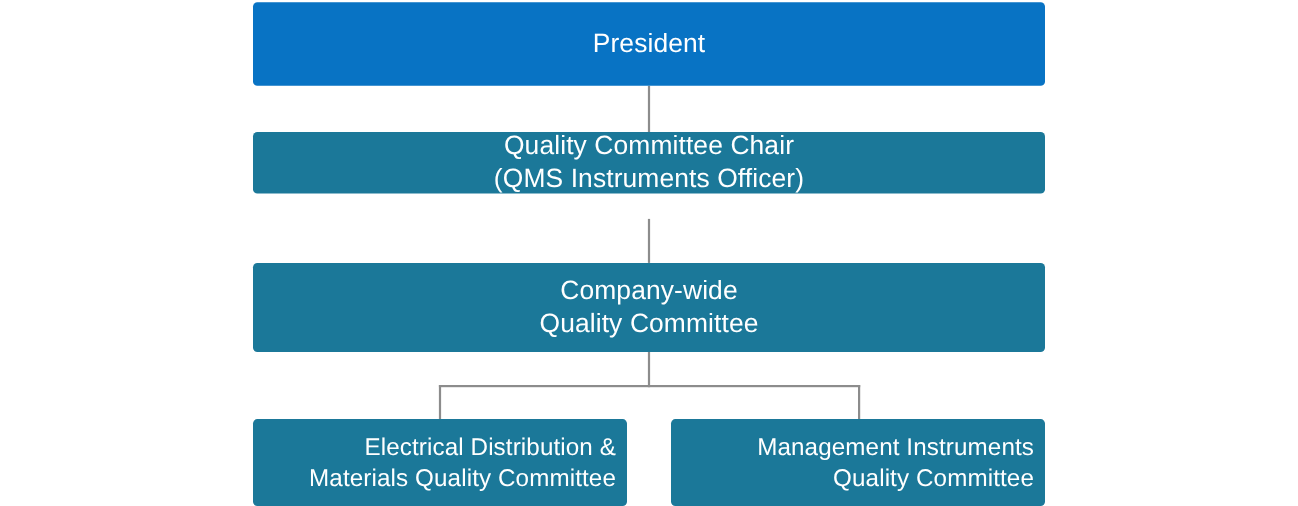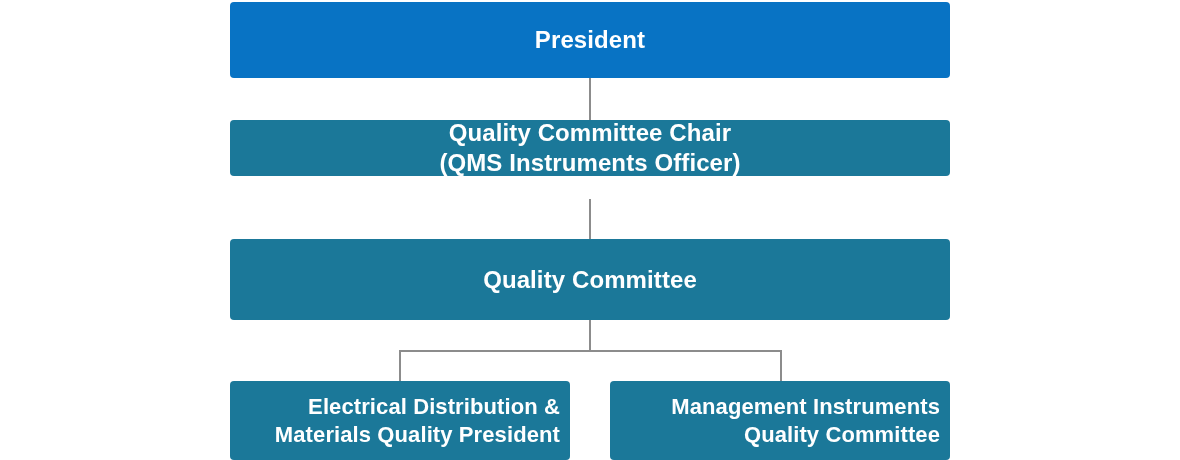--- a/index.html
+++ b/index.html
@@ -32,21 +32,21 @@
   
   .node {
     position: absolute;
     box-sizing: border-box;
     border-radius: 4px;
     display: flex;
     align-items: center;
     justify-content: center;
     text-align: center;
     color: #ffffff;
-    font-weight: bold;
+    font-weight: normal;
     line-height: 1.24;
     letter-spacing: 0.1px;
     padding: 2px 10px;
     -webkit-font-smoothing: antialiased;
   }
   .node-president {
     background: #0873c4;
     font-size: 24px;
   }
   .node-teal {
@@ -90,28 +90,29 @@
 
   <div class="node node-teal node-level2" style="left:230px; top:120px; width:720px; height:56px;">
     <span class="node-label">
       <span>Quality Committee Chair</span>
       <span class="line2">(QMS Instruments Officer)</span>
     </span>
   </div>
 
   <div class="node node-teal node-level3" style="left:230px; top:239px; width:720px; height:81px;">
     <span class="node-label">
+      <span>Company-wide</span>
       <span class="line2">Quality Committee</span>
     </span>
   </div>
 
   <div class="node node-teal node-leaf" style="left:230px; top:381px; width:340px; height:79px;">
     <span class="node-label">
       <span>Electrical Distribution &amp;</span>
-      <span class="line2">Materials Quality President</span>
+      <span class="line2">Materials Quality Committee</span>
     </span>
   </div>
 
   <div class="node node-teal node-leaf" style="left:610px; top:381px; width:340px; height:79px;">
     <span class="node-label">
       <span>Management Instruments</span>
       <span class="line2">Quality Committee</span>
     </span>
   </div>
 

